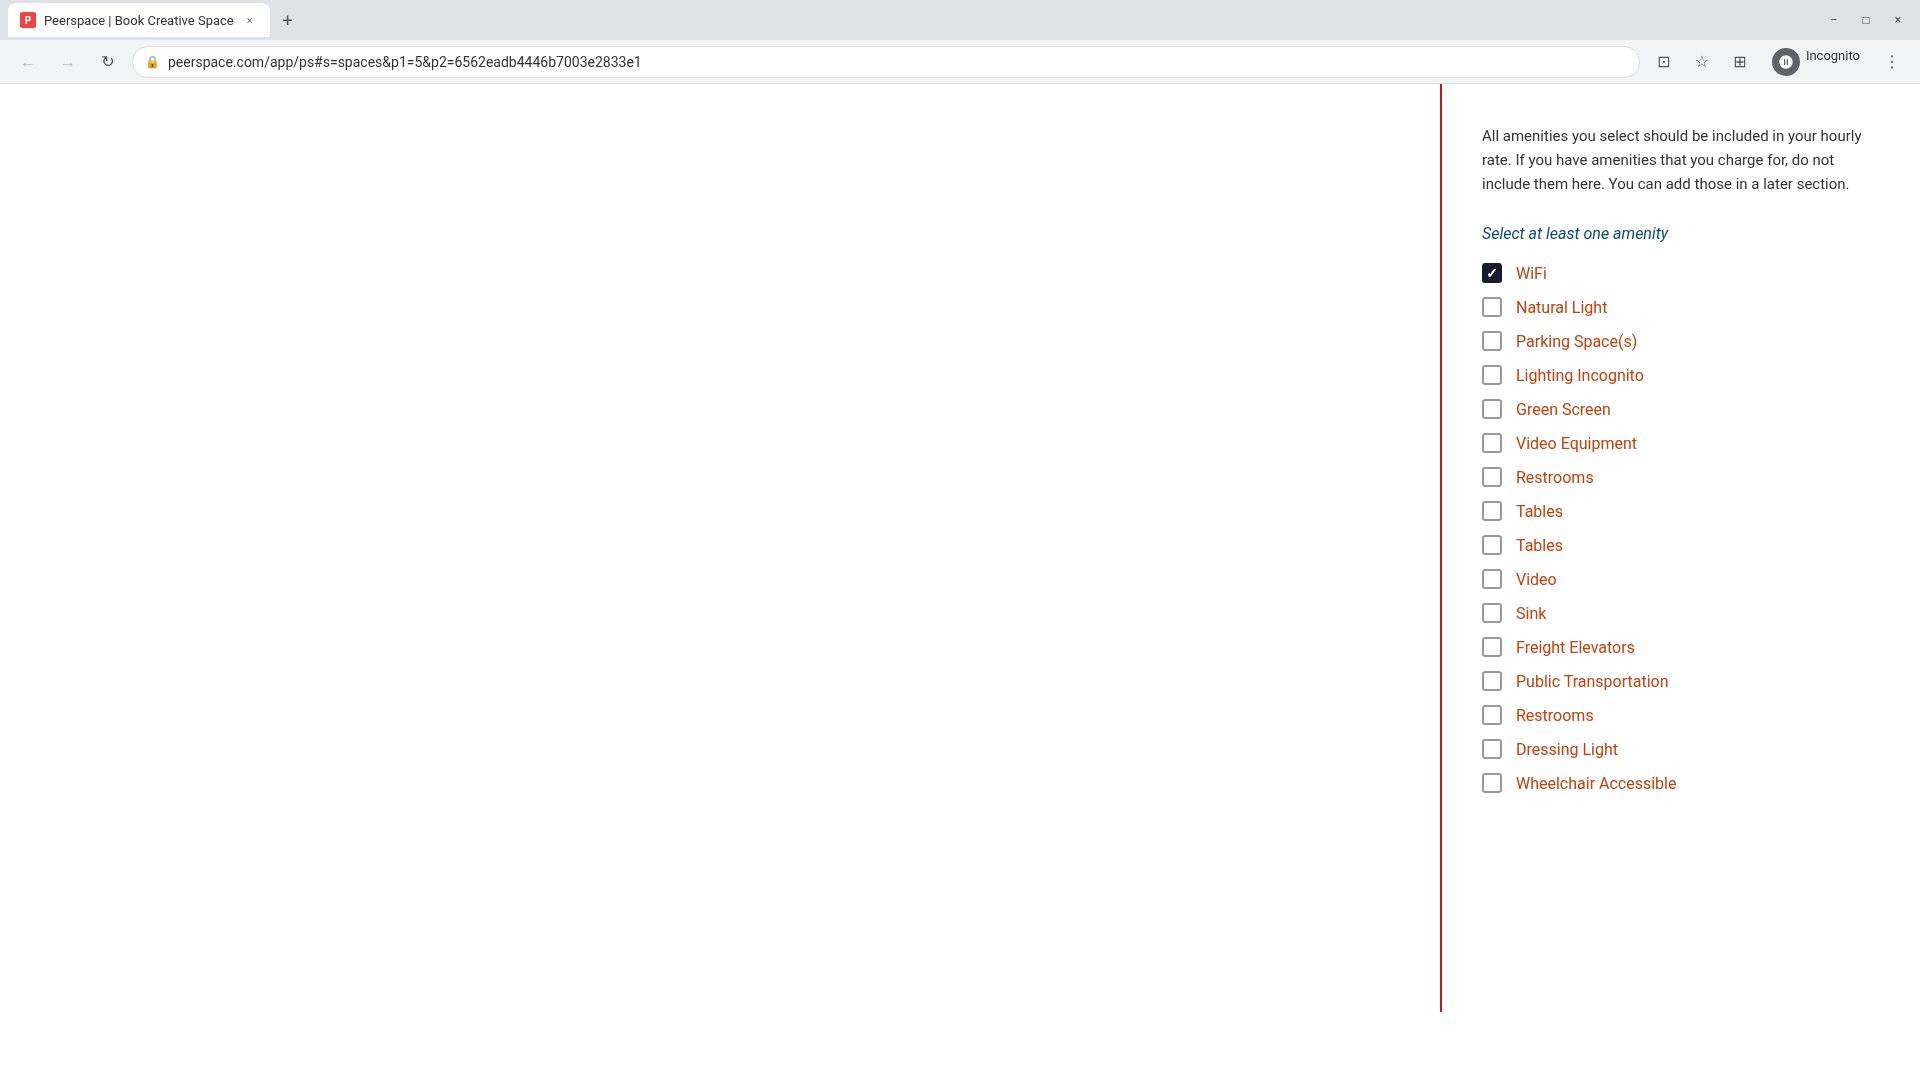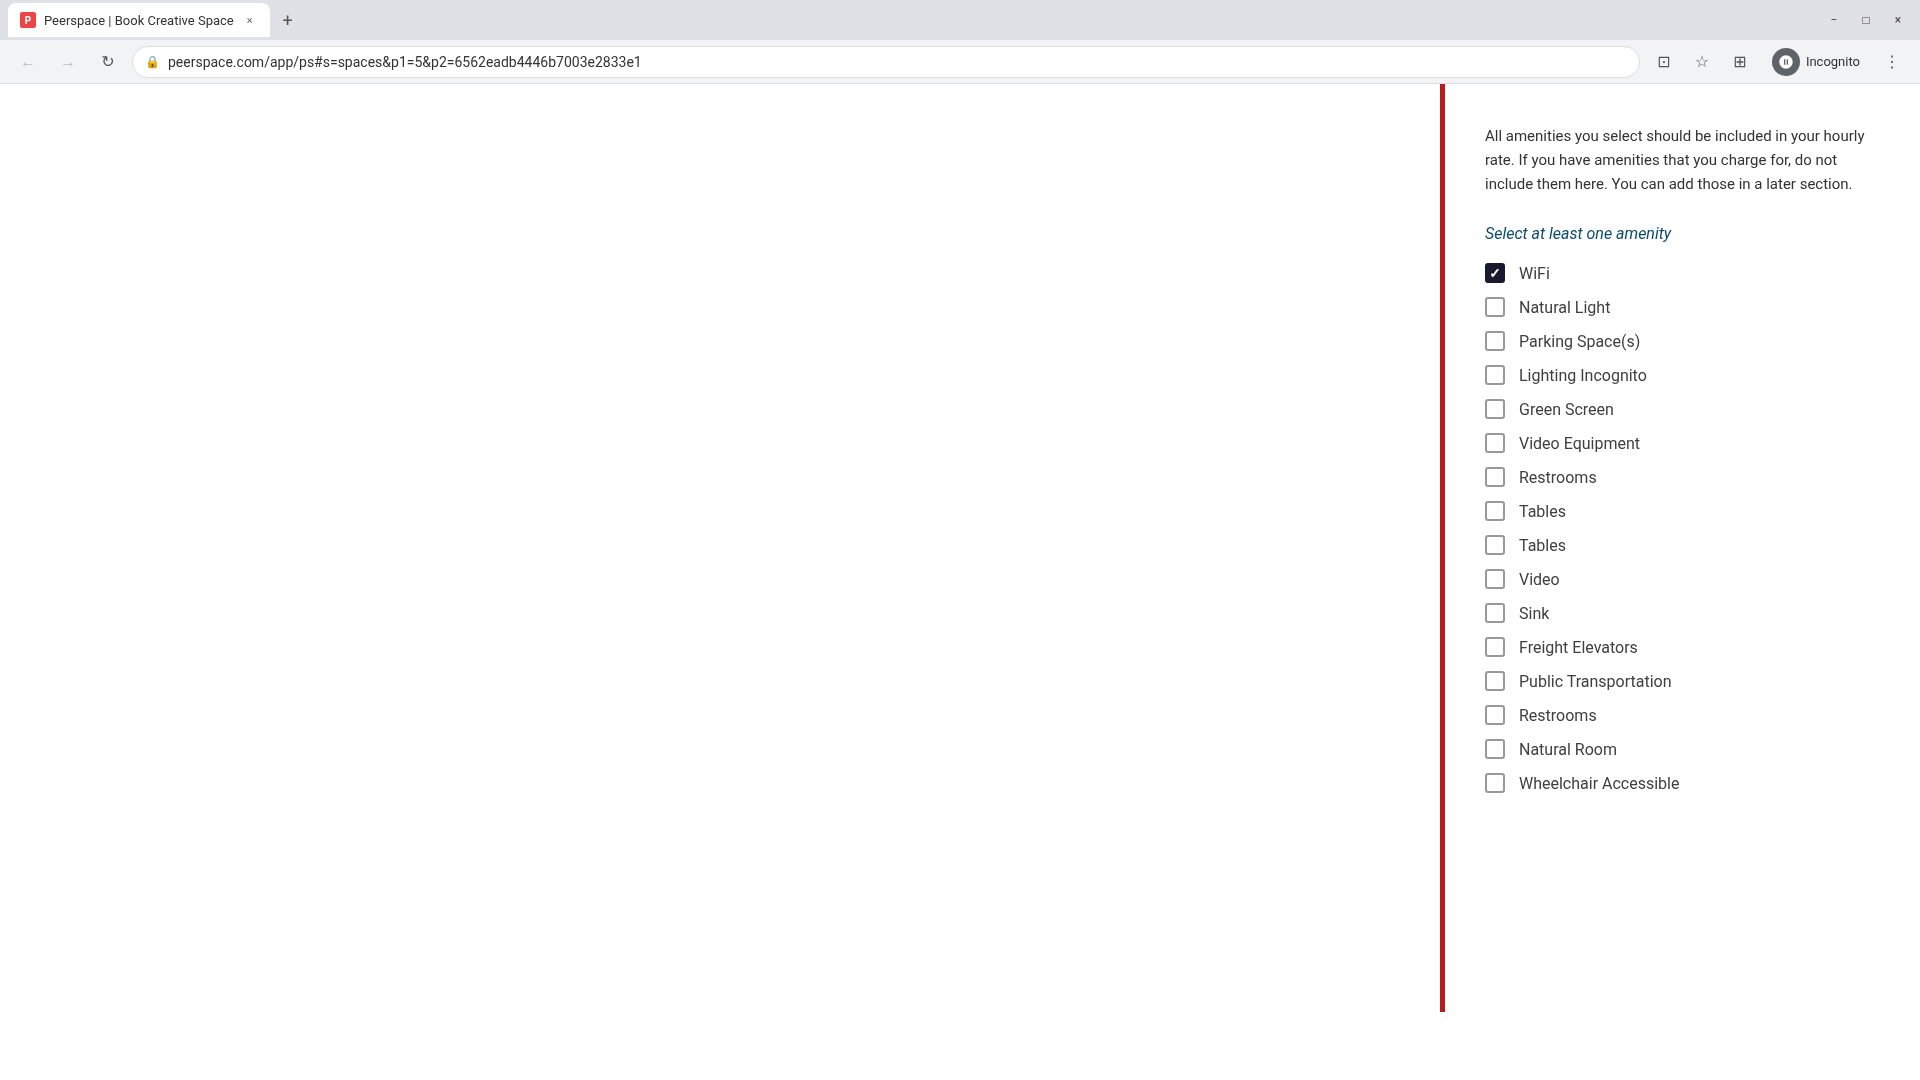--- a/index.html
+++ b/index.html
@@ -166,21 +166,20 @@
       display: flex;
       align-items: center;
       justify-content: center;
       color: #555;
       font-size: 16px;
       cursor: pointer;
     }
 
     .incognito-btn {
       display: flex;
-      align-items: center;
       gap: 6px;
       padding: 4px 10px;
       border-radius: 16px;
       font-size: 13px;
       color: #333;
       cursor: pointer;
     }
 
     .incognito-icon {
       width: 28px;
@@ -242,21 +241,21 @@
 
     .left-panel {
       flex: 1;
       background: #fff;
     }
 
     .right-panel {
       width: 480px;
       background: #fff;
       padding: 40px 40px 40px 40px;
-      border-left: 5px solid #b91c1c;
+      border-left: 2px solid #b91c1c;
       overflow-y: auto;
       position: relative;
     }
 
     
     .right-panel::-webkit-scrollbar {
       width: 10px;
     }
     .right-panel::-webkit-scrollbar-track {
       background: #f1f1f1;
@@ -312,21 +311,21 @@
     }
 
     .checkmark {
       color: white;
       font-size: 14px;
       font-weight: bold;
     }
 
     .amenity-label {
       font-size: 16px;
-      color: #404040;
+      color: #c2410c;
     }
   </style>
 </head>
 <body>
 
 <div class="browser-chrome">
 
   <div class="browser-title-bar">
     <div class="tab">
       <div class="tab-favicon">P</div>
@@ -431,21 +430,21 @@
           <div class="amenity-item">
             <div class="amenity-checkbox"></div>
             <span class="amenity-label">Public Transportation</span>
           </div>
           <div class="amenity-item">
             <div class="amenity-checkbox"></div>
             <span class="amenity-label">Restrooms</span>
           </div>
           <div class="amenity-item">
             <div class="amenity-checkbox"></div>
-            <span class="amenity-label">Natural Room</span>
+            <span class="amenity-label">Dressing Light</span>
           </div>
           <div class="amenity-item">
             <div class="amenity-checkbox"></div>
             <span class="amenity-label">Wheelchair Accessible</span>
           </div>
         </div>
     </div>
   </div>
 </div>
 

